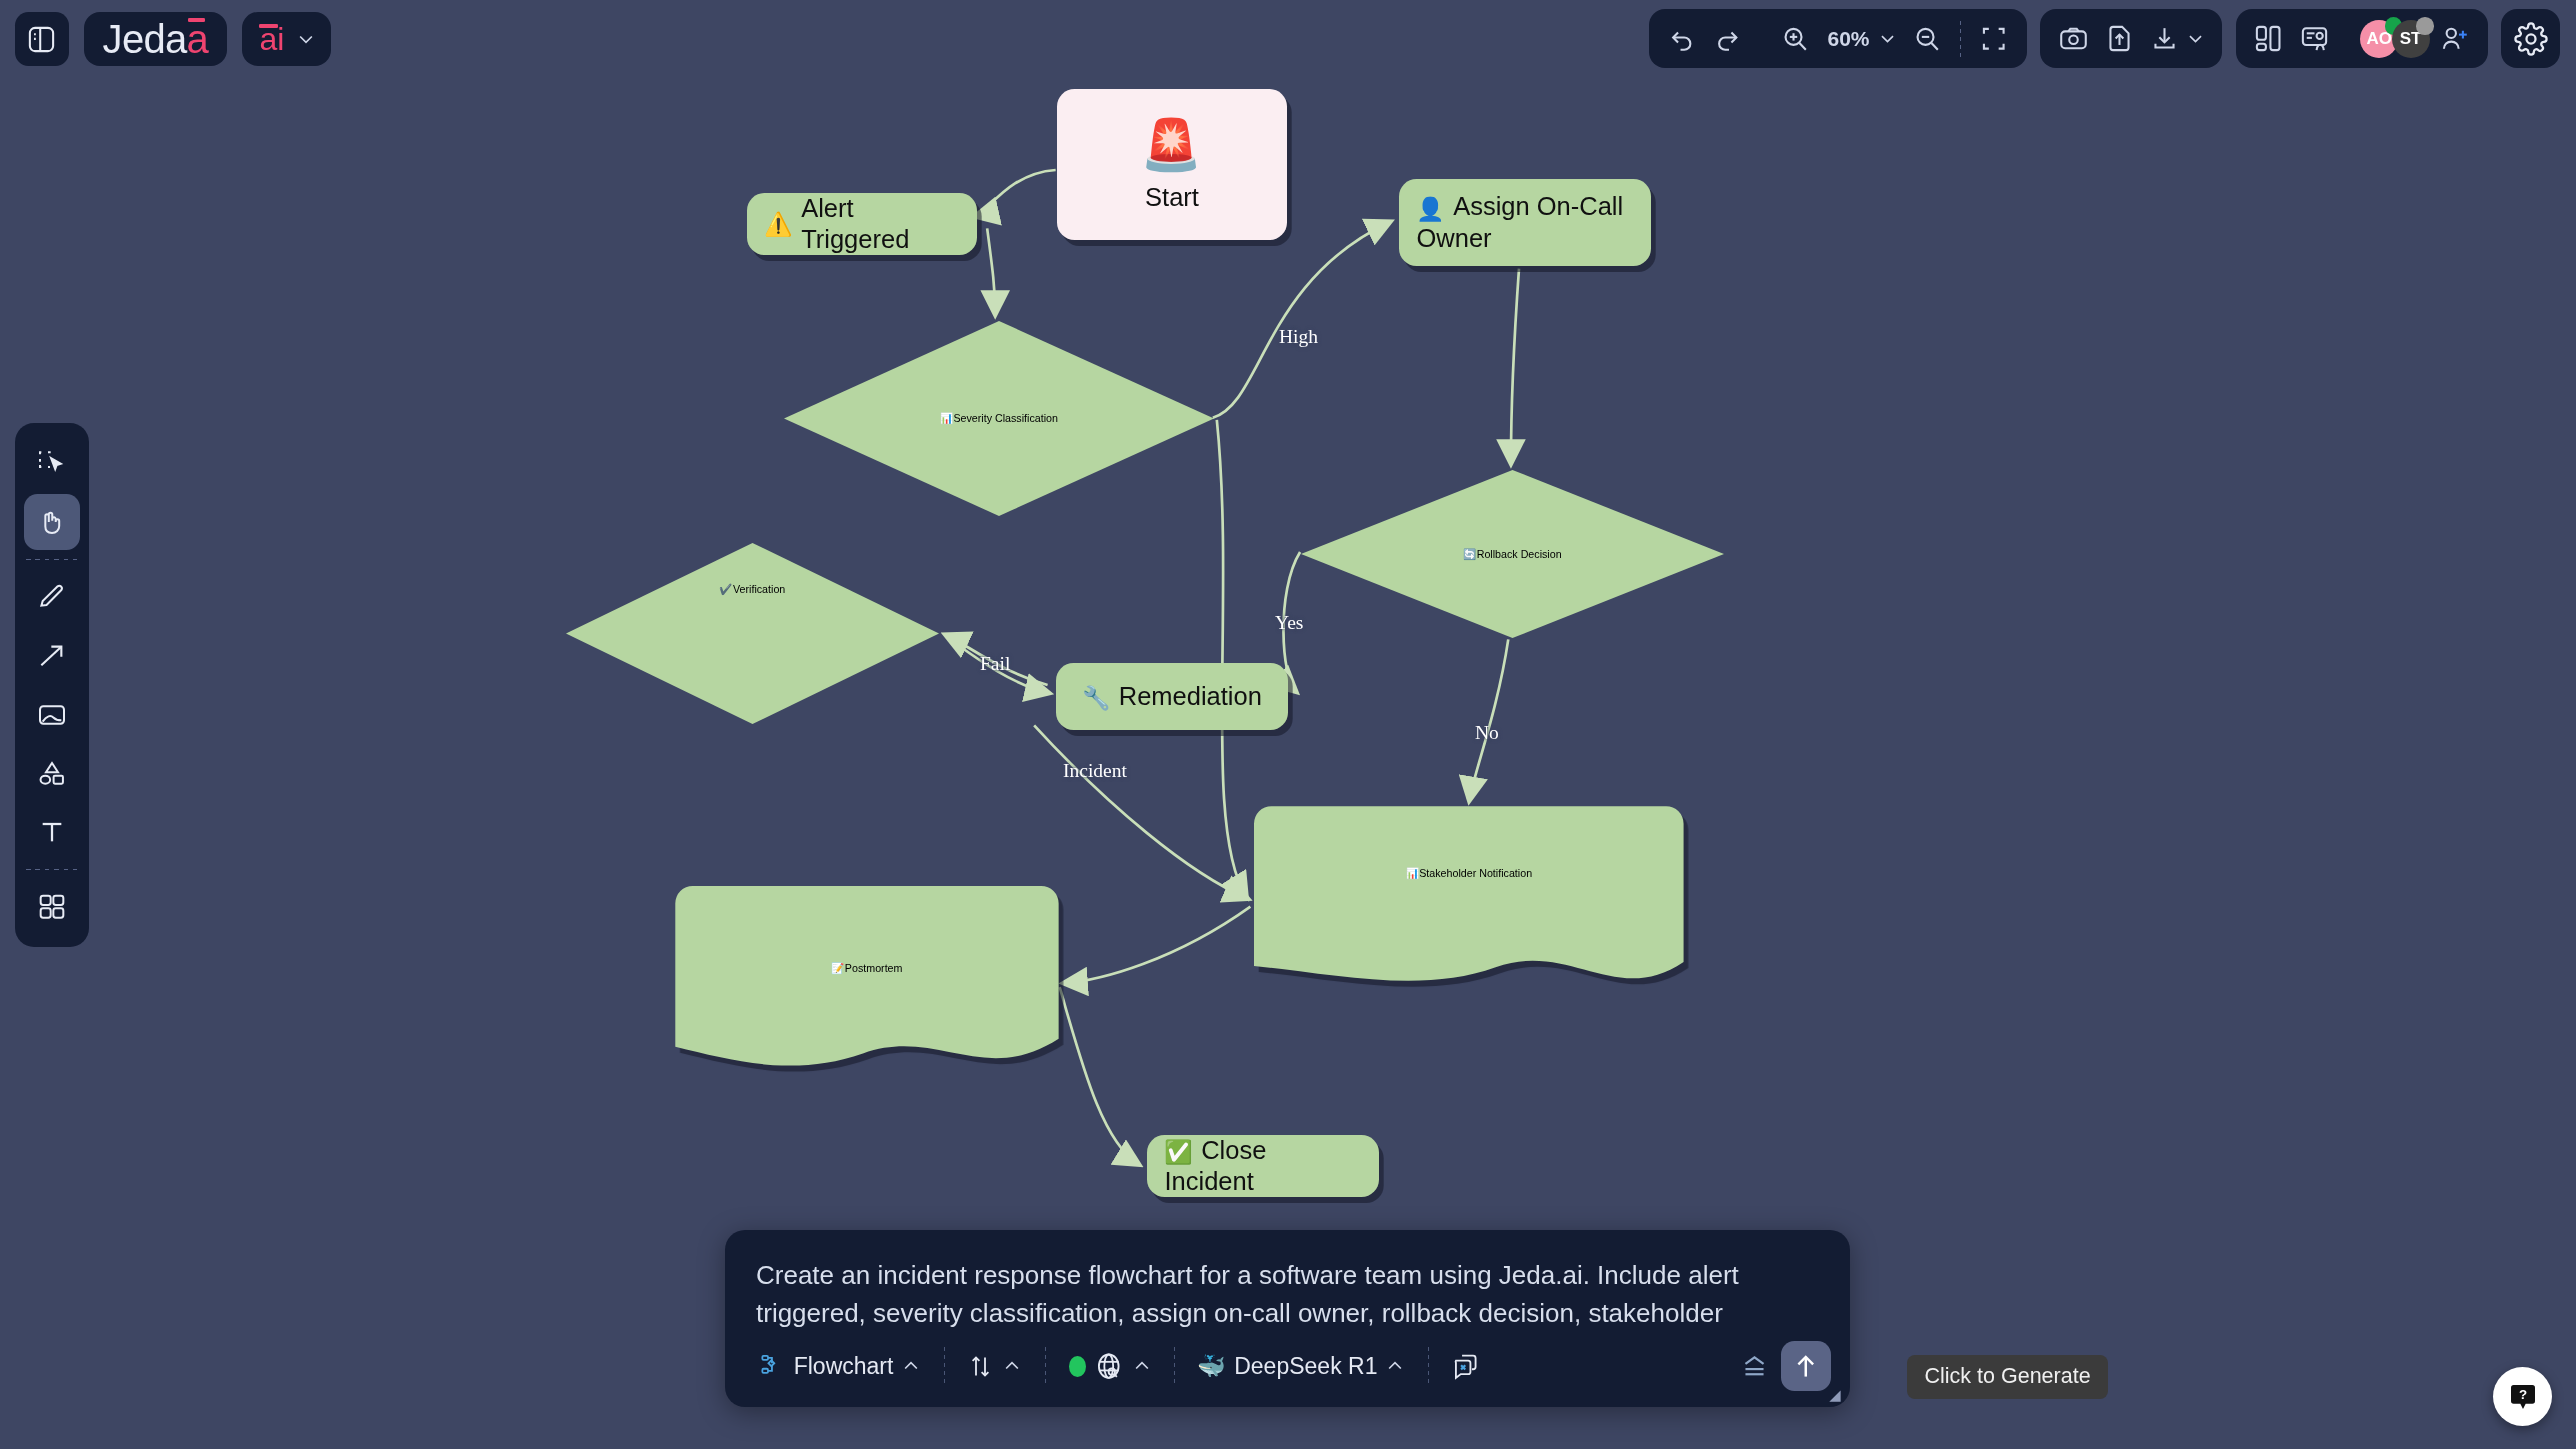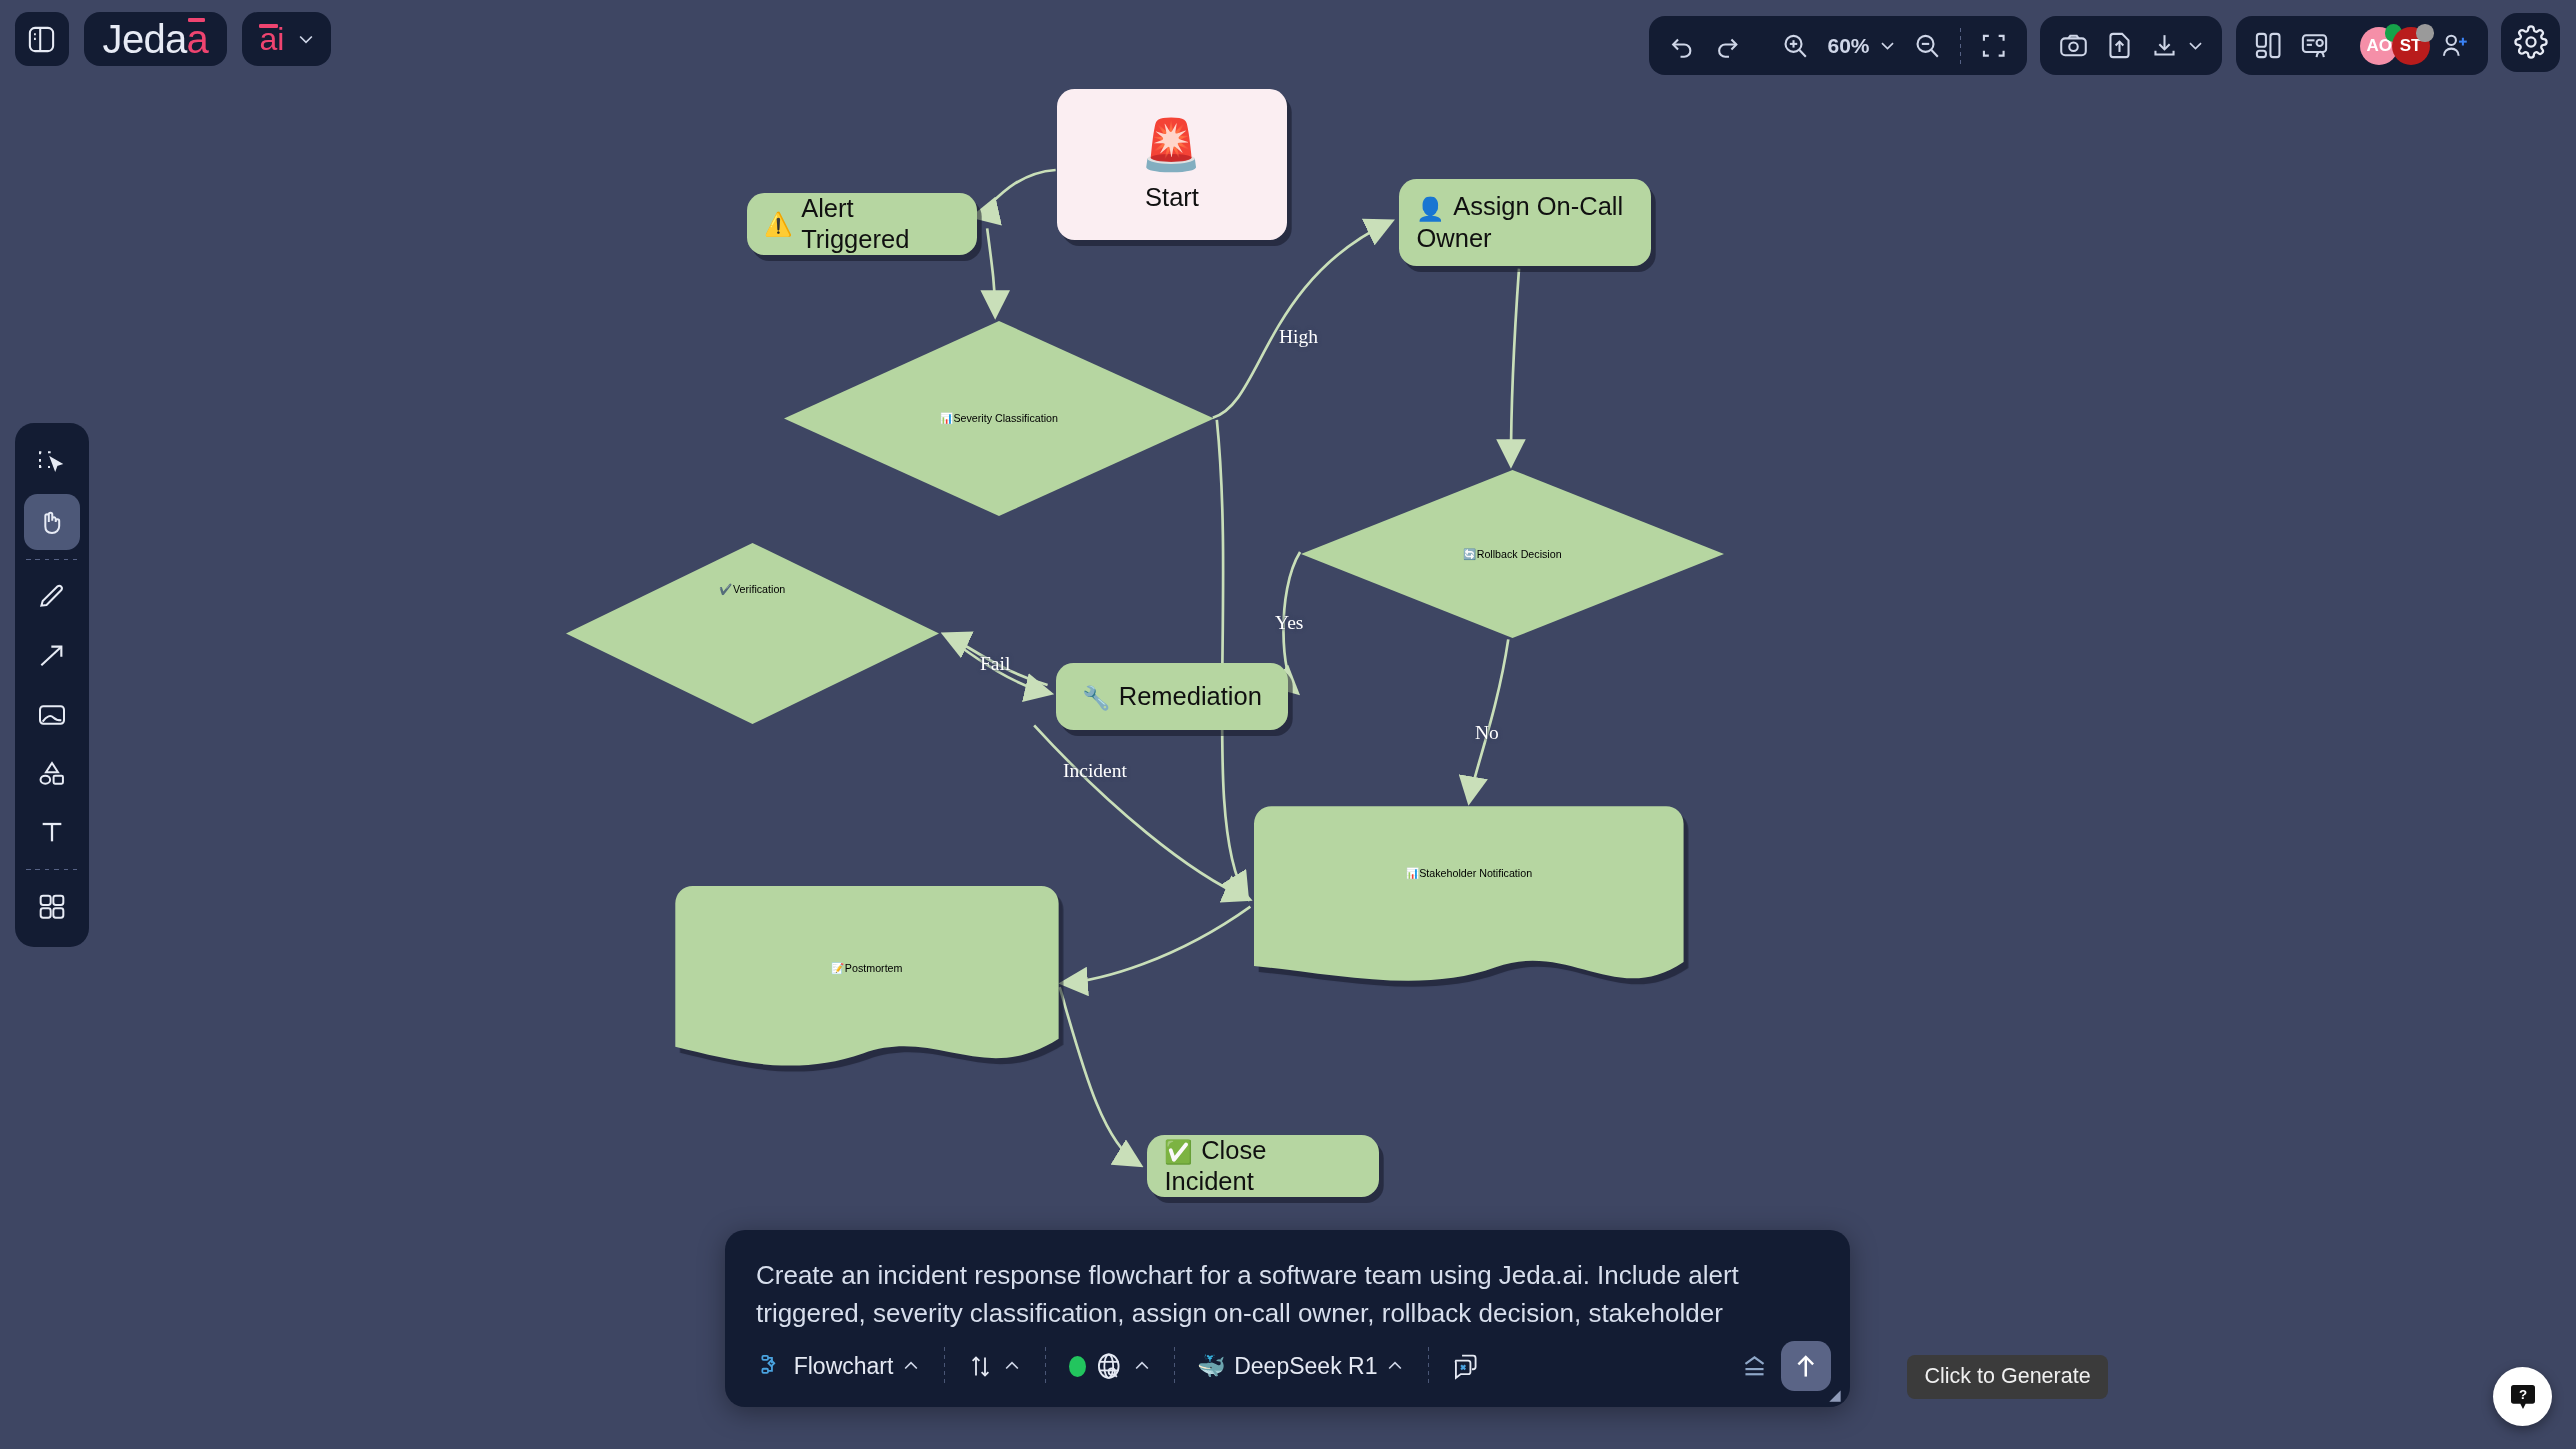--- a/index.html
+++ b/index.html
@@ -31,21 +31,21 @@
   .ai-pill {
     height:54px; background:#131c33; border-radius:16px; display:flex; align-items:center;
     padding:0 14.8px 0 17.5px; gap:12px; cursor:pointer;
   }
   .ai-text { font-size:32px; color:#ef4470; line-height:1; position:relative; }
   .ai-text .bar { position:absolute; left:0px; width:19px; top:1.3px; height:3.4px; background:#ef4470; border-radius:1.3px; }
 
   .tb-right { position:absolute; right:16px; top:9.4px; display:flex; align-items:center; gap:13.4px; }
   .group {
     height:59px; background:#131c33; border-radius:16px; display:flex; align-items:center;
-    padding:0 12px; gap:4px;margin-top:7px;
+    padding:0 12px; gap:4px;
   }
   .gbtn {
     min-width:42px; height:42px; padding:0 5.4px; border-radius:9.4px; display:flex; align-items:center;
     justify-content:center; gap:5.4px; cursor:pointer;
   }
   .divider-v { width:0.7px; height:36px; margin:0 8px;
     background:repeating-linear-gradient(to bottom,#566285 0 4px,transparent 4px 8px); }
   .zoomlabel { color:#cfd6e8; font-size:21px; font-weight:700; padding:0 2.7px; }
   .avatar {
     width:38px; height:38px; border-radius:50%; display:flex; align-items:center; justify-content:center;
@@ -358,21 +358,21 @@
               <circle cx="16" cy="10" r="2.4"></circle>
               <path d="M13.6 21c.4-3 1.6-4.2 2.8-4.2S18.8 18 19.2 21"></path>
             </svg>
         </div>
         <div class="divider-v"></div>
         <div class="av-stack">
           <div class="avatar" style="background:#f58fa8;">
             <span>AO</span>
             <span class="dot" style="background:#16a34a;"></span>
           </div>
-          <div class="avatar" style="background:#b91c1c;">
+          <div class="avatar" style="background:#404040;">
             <span>ST</span>
             <span class="dot" style="background:#9a9a9a;"></span>
           </div>
         </div>
         <div class="gbtn">
           <svg width="31" height="31" viewBox="0 0 24 24" fill="none" stroke="#cfd6e8" stroke-width="1.6">
               <circle cx="9.5" cy="8" r="3.6"></circle>
               <path d="M3.8 20c0-3.4 2.6-5.6 5.7-5.6s5.7 2.2 5.7 5.6"></path>
               <g stroke="#3b82f6">
                 <line x1="18.5" y1="6" x2="18.5" y2="12"></line>

